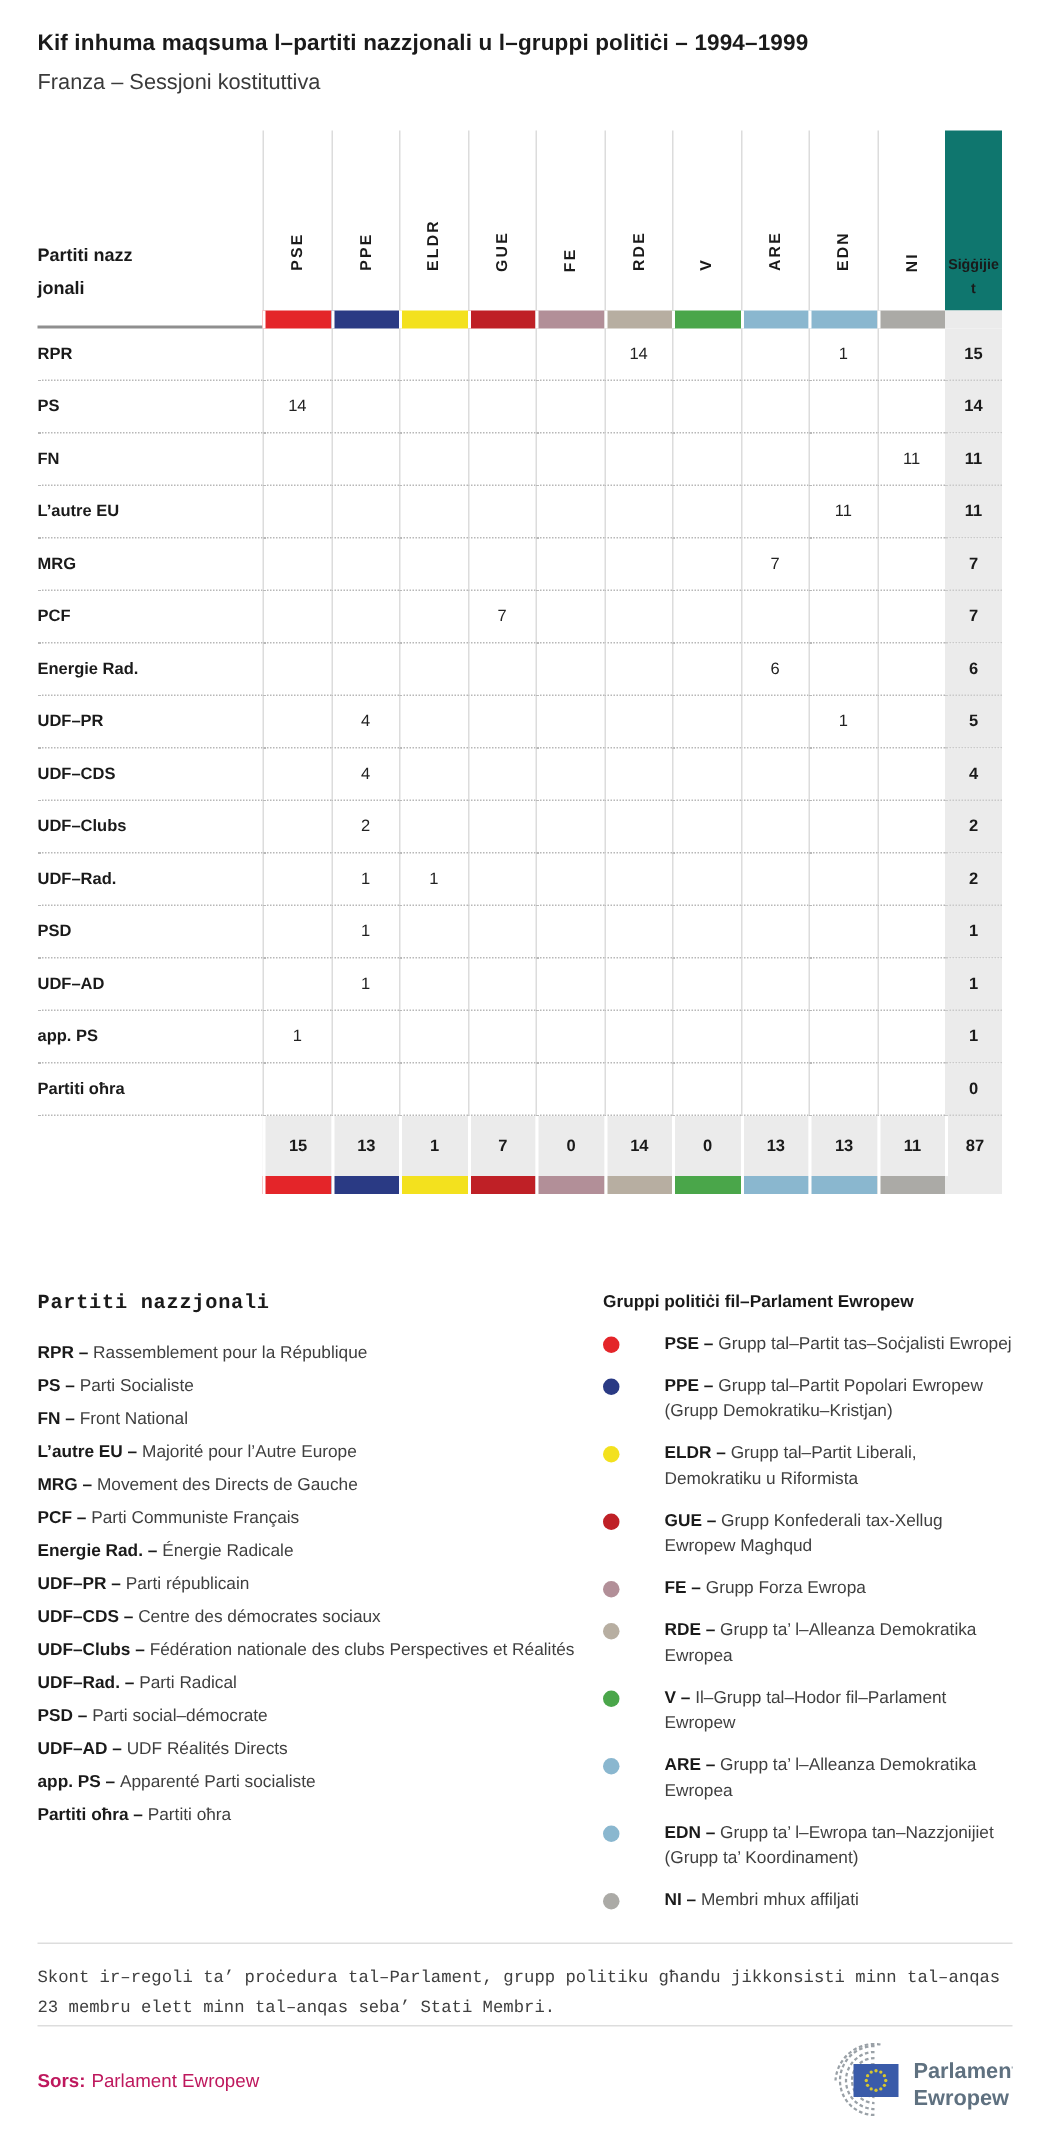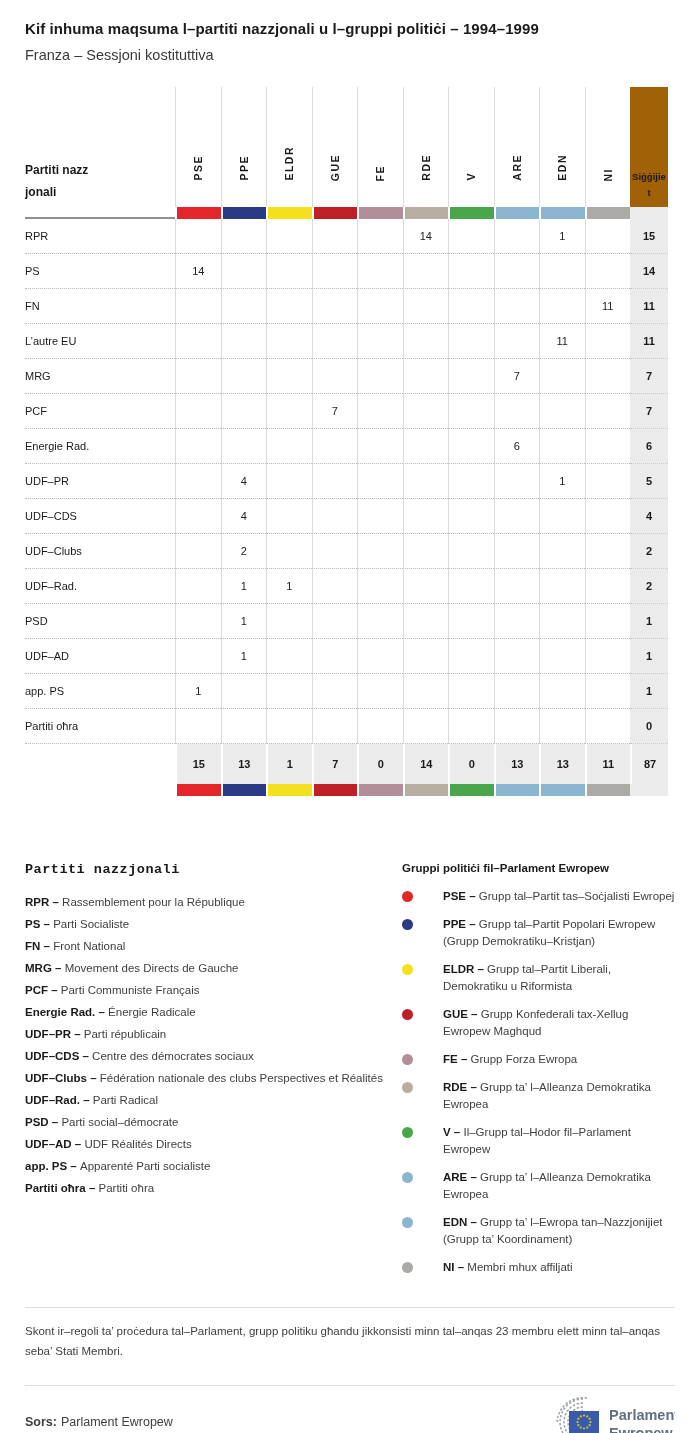--- a/index.html
+++ b/index.html
@@ -22,26 +22,26 @@
   }
   .cell { display:flex; align-items:center; justify-content:center; font-size:11px; }
   .head-label { align-items:flex-end; justify-content:flex-start; padding-bottom:4px; }
   .corner-text { width:64px; font-weight:700; font-size:12px; line-height:1.85; word-break:break-all; }
   .head-col { align-items:flex-end; padding-bottom:26px; }
   .vert {
     writing-mode:vertical-rl; transform:rotate(180deg);
     font-weight:700; font-size:10.5px; letter-spacing:1.5px; color:#1a1a1a;
   }
   .vline { border-left:1px solid #dcdcdc; }
-  .head-seats { background:#a16207; align-items:flex-end; }
+  .head-seats { background:#0f766e; align-items:flex-end; }
   .seats-head-text { width:100%; text-align:center; font-weight:700; font-size:9.5px; line-height:1.7; word-break:break-all; padding:0 2px 6px 2px; }
   .swatch-label { border-bottom:2px solid #8f8f8f; }
   .swatch { border-left:2px solid #fff; }
   .seats-fill { background:#ebebeb; }
-  .row-label { justify-content:flex-start; font-weight:400; border-bottom:1px dotted #b8b8b8; }
+  .row-label { justify-content:flex-start; font-weight:700; border-bottom:1px dotted #b8b8b8; }
   .val { border-bottom:1px dotted #b8b8b8; color:#222; }
   .seats-val { background:#ebebeb; font-weight:700; border-bottom:1px dotted #c9c9c9; }
   .tot { background:#ebebeb; font-weight:700; border-left:2px solid #fff; }
   .tot-label { background:#fff; }
 
   
   .legends { display:flex; margin-top:66px; }
   .legend-national { width:405px; }
   .legend-groups { flex:1; }
   .legend-national h3 {
@@ -50,24 +50,24 @@
   }
   .legend-groups h3 { font-size:11.5px; font-weight:700; margin-bottom:14px; }
   .legend-national ul, .legend-groups ul { list-style:none; }
   .legend-national li { font-size:11.5px; line-height:22px; color:#3f3f3f; max-width:380px; }
   .legend-national li b, .legend-groups li b { color:#1a1a1a; }
   .legend-groups li { display:flex; font-size:11.5px; line-height:17px; color:#3f3f3f; margin-bottom:11px;gap:20px; }
   .dot { width:11px; height:11px; border-radius:50%; flex:0 0 11px; margin:3px 10px 0 0; }
   .group-text { width:232px; }
 
   
-  .footnote-block { margin-top:20px; border-top:1px solid #ddd; border-bottom:1px solid #ddd; padding:13px 0 24px 0; }
+  .footnote-block { margin-top:8px; border-top:1px solid #ddd; border-bottom:1px solid #ddd; padding:13px 0 1px 0;font-family:Liberation Mono, monospace; }
   .footnote { font-size:11.5px; line-height:1.75; color:#3f3f3f; }
   .source-row { display:flex; justify-content:space-between; align-items:center; margin-top:8px; min-height:56px; }
-  .source-line { font-size:12.5px; color:#404040; }
+  .source-line { font-size:12.5px; color:#be185d; }
   .source-line b { margin-right:4px; }
 </style>
 </head>
 <body>
 
 <h1 class="page-title">Kif inhuma maqsuma l–partiti nazzjonali u l–gruppi politiċi – 1994–1999</h1>
 <h2 class="page-subtitle">Franza – Sessjoni kostituttiva</h2>
 
 <div class="grid" id="grid">
     <div class="cell head-label">
@@ -324,20 +324,21 @@
     <div class="cell seats-fill"></div>
   </div>
 
 <div class="legends">
   <div class="legend-national">
     <h3>Partiti nazzjonali</h3>
     <ul id="national-list">
         <li><b>RPR – </b><span>Rassemblement pour la République</span></li>
         <li><b>PS – </b><span>Parti Socialiste</span></li>
         <li><b>FN – </b><span>Front National</span></li>
+        <li><b>L’autre EU – </b><span>Majorité pour l’Autre Europe</span></li>
         <li><b>MRG – </b><span>Movement des Directs de Gauche</span></li>
         <li><b>PCF – </b><span>Parti Communiste Français</span></li>
         <li><b>Energie Rad. – </b><span>Énergie Radicale</span></li>
         <li><b>UDF–PR – </b><span>Parti républicain</span></li>
         <li><b>UDF–CDS – </b><span>Centre des démocrates sociaux</span></li>
         <li><b>UDF–Clubs – </b><span>Fédération nationale des clubs Perspectives et Réalités</span></li>
         <li><b>UDF–Rad. – </b><span>Parti Radical</span></li>
         <li><b>PSD – </b><span>Parti social–démocrate</span></li>
         <li><b>UDF–AD – </b><span>UDF Réalités Directs</span></li>
         <li><b>app. PS – </b><span>Apparenté Parti socialiste</span></li>

